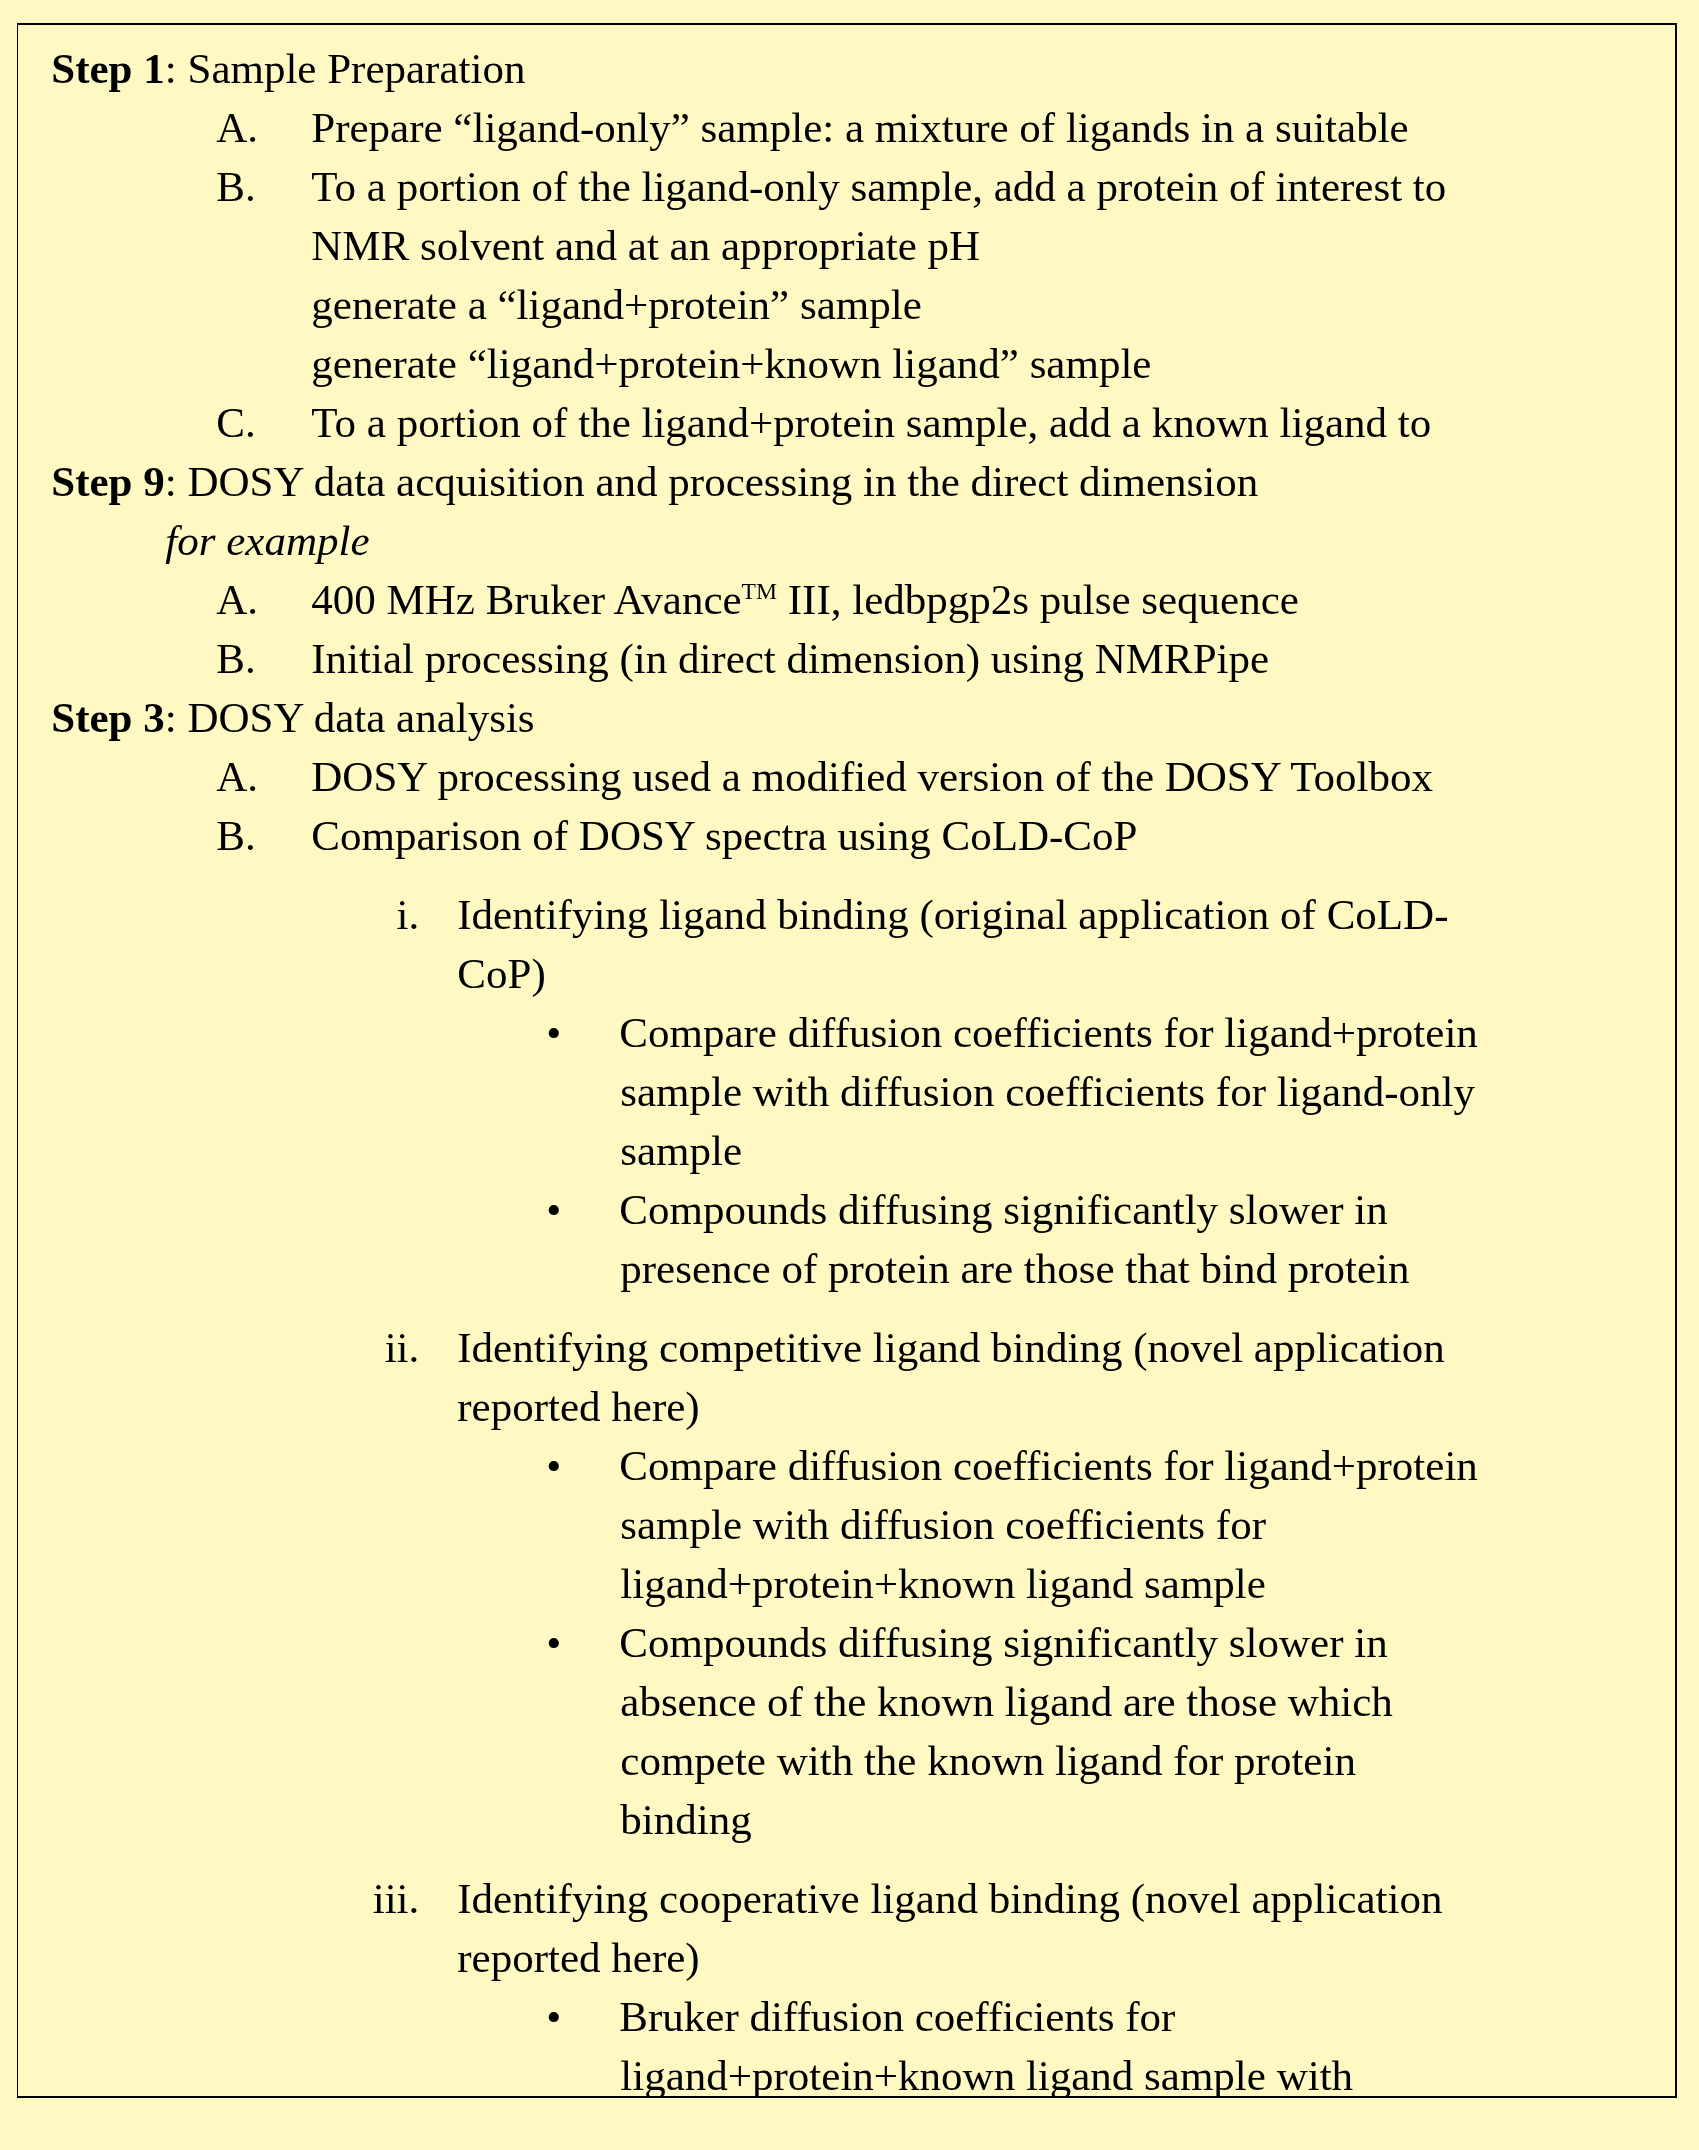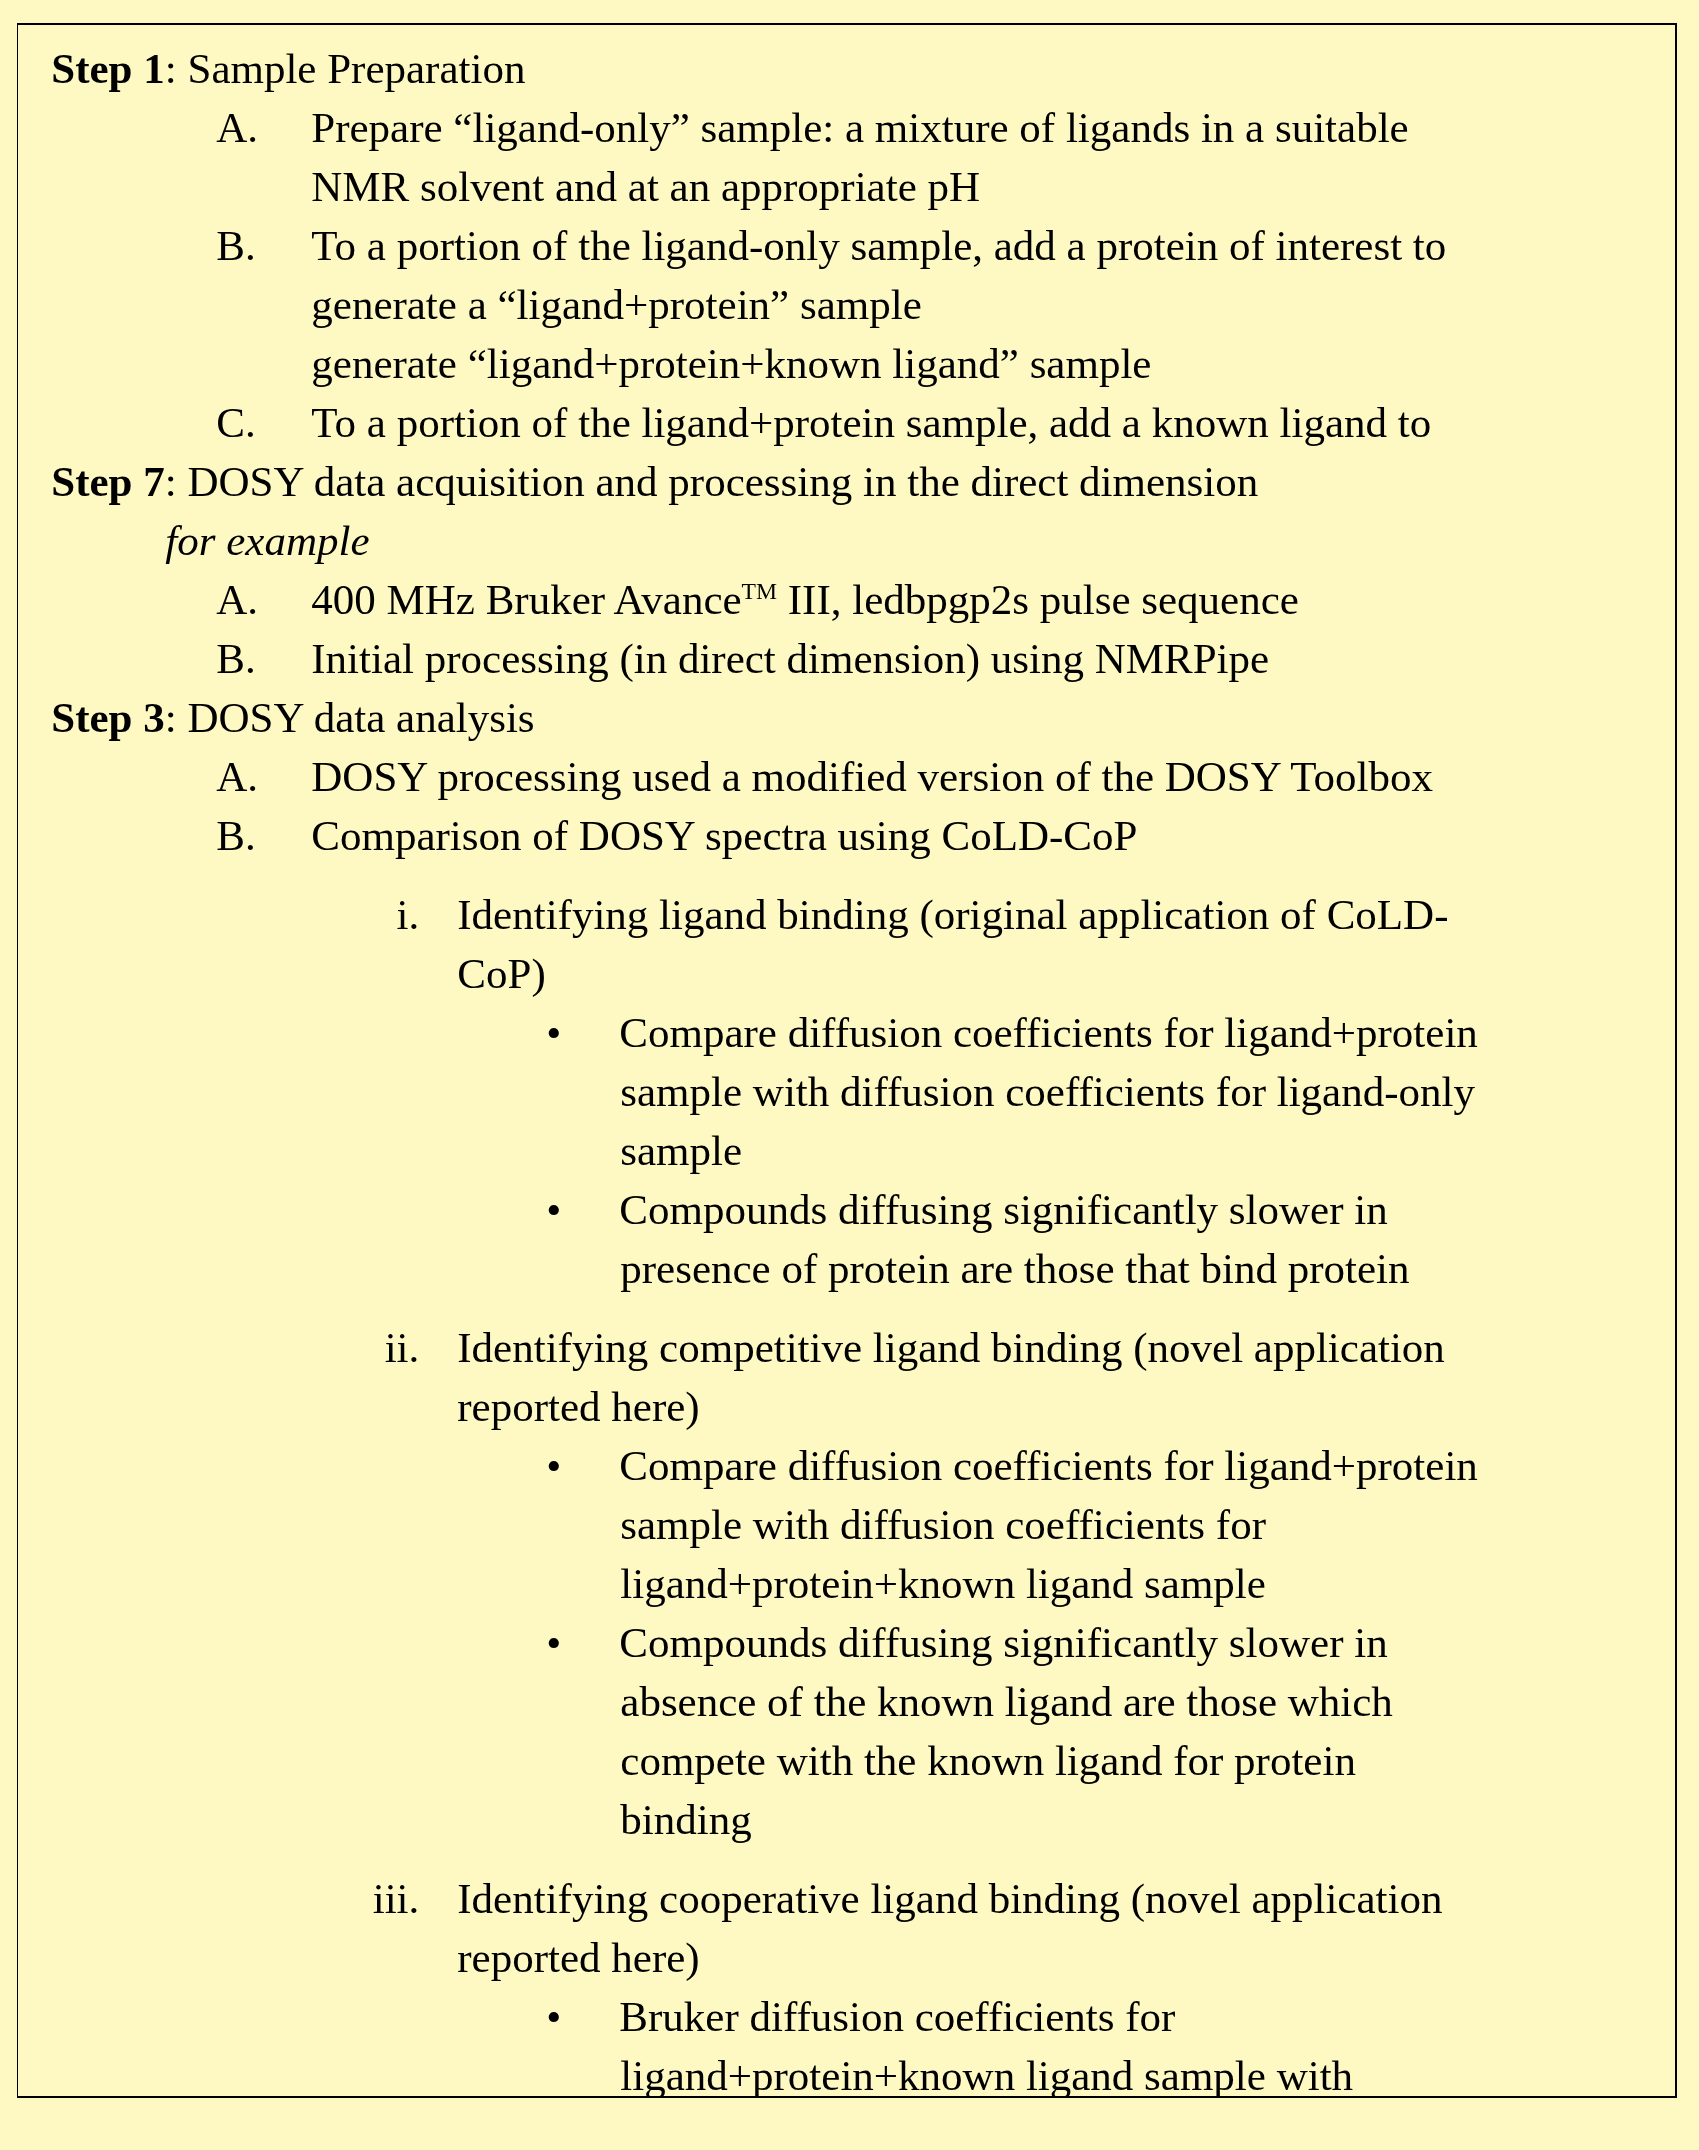--- a/index.html
+++ b/index.html
@@ -65,29 +65,29 @@
 </style>
 </head>
 <body>
 
 <div class="page">
   <div class="frame">
 
     <div class="ln step"><span class="bold">Step 1</span><span>: Sample Preparation</span></div>
 
     <div class="ln alpha"><span class="mk-alpha">A.</span><span>Prepare “ligand-only” sample: a mixture of ligands in a suitable</span></div>
+    <div class="ln alpha"><span class="mk-alpha">B.</span><span>To a portion of the ligand-only sample, add a protein of interest to</span></div>
+
     <div class="ln alpha-c"><span>NMR solvent and at an appropriate pH</span></div>
-
-    <div class="ln alpha"><span class="mk-alpha">B.</span><span>To a portion of the ligand-only sample, add a protein of interest to</span></div>
     <div class="ln alpha-c"><span>generate a “ligand+protein” sample</span></div>
 
     <div class="ln alpha-c"><span>generate “ligand+protein+known ligand” sample</span></div>
     <div class="ln alpha"><span class="mk-alpha">C.</span><span>To a portion of the ligand+protein sample, add a known ligand to</span></div>
 
-    <div class="ln step"><span class="bold">Step 7</span><span>: DOSY data acquisition and processing in the direct dimension</span></div>
+    <div class="ln step"><span class="bold">Step 9</span><span>: DOSY data acquisition and processing in the direct dimension</span></div>
     <div class="ln step-c"><span>for example</span></div>
 
     <div class="ln alpha"><span class="mk-alpha">A.</span><span>400 MHz Bruker Avance</span><span class="sup">TM</span><span> III, ledbpgp2s pulse sequence</span></div>
     <div class="ln alpha"><span class="mk-alpha">B.</span><span>Initial processing (in direct dimension) using NMRPipe</span></div>
 
     <div class="ln step"><span class="bold">Step 3</span><span>: DOSY data analysis</span></div>
 
     <div class="ln alpha"><span class="mk-alpha">A.</span><span>DOSY processing used a modified version of the DOSY Toolbox</span></div>
     <div class="ln alpha"><span class="mk-alpha">B.</span><span>Comparison of DOSY spectra using CoLD-CoP</span></div>
 

